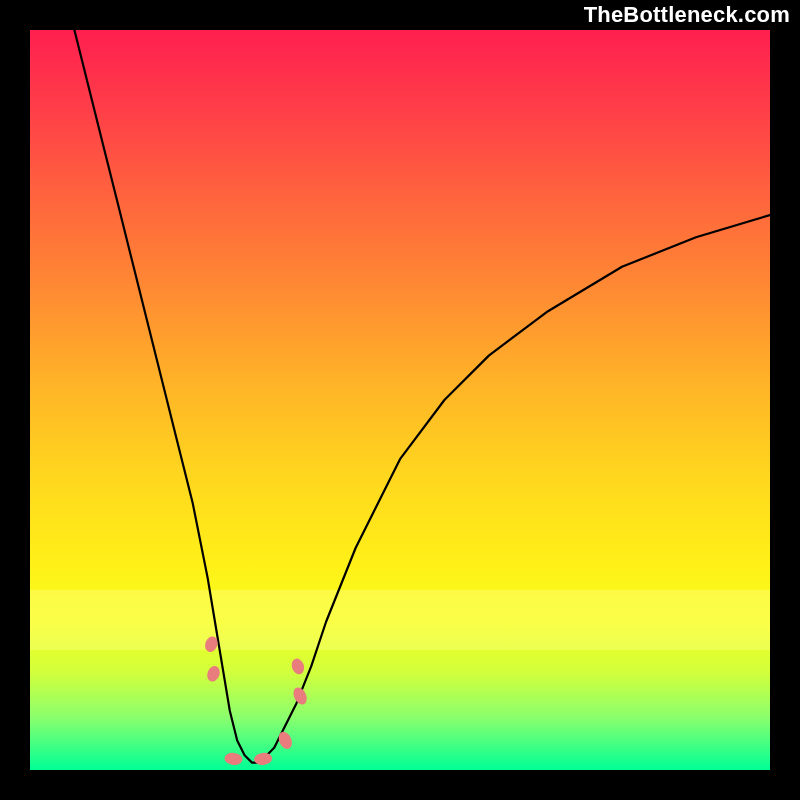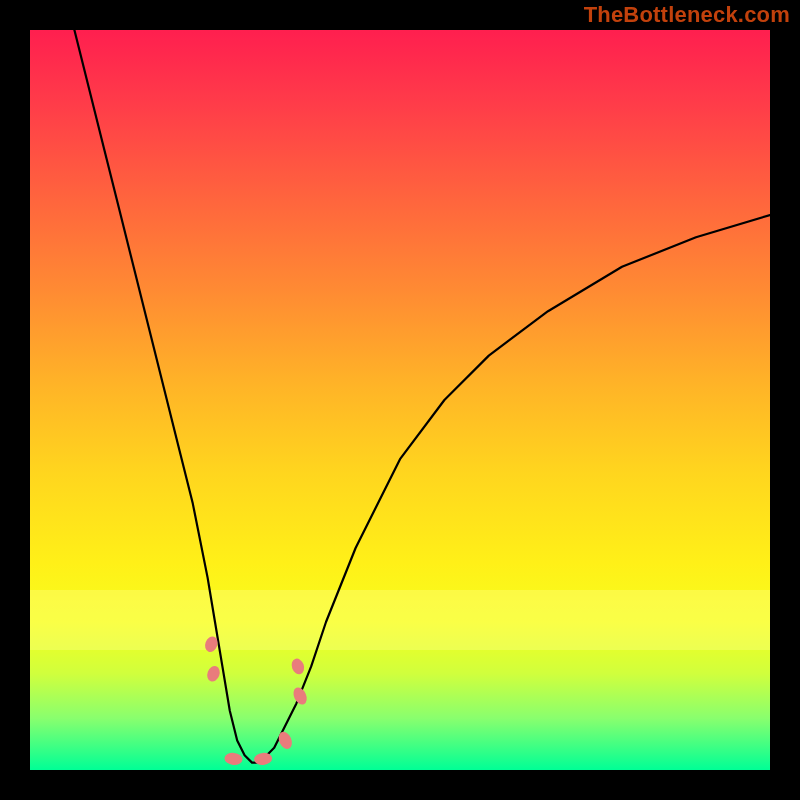--- a/index.html
+++ b/index.html
@@ -18,21 +18,21 @@
     height: 800px;
     background: #000;
   }
   .watermark {
     position: absolute;
     top: 2px;
     right: 10px;
     font-family: Arial, Helvetica, sans-serif;
     font-size: 22px;
     font-weight: 600;
-    color: #c2410c;
+    color: #ffffff;
     letter-spacing: 0.2px;
   }
   .plot {
     position: absolute;
     left: 30px;
     top: 30px;
     width: 740px;
     height: 740px;
     overflow: hidden;
   }

